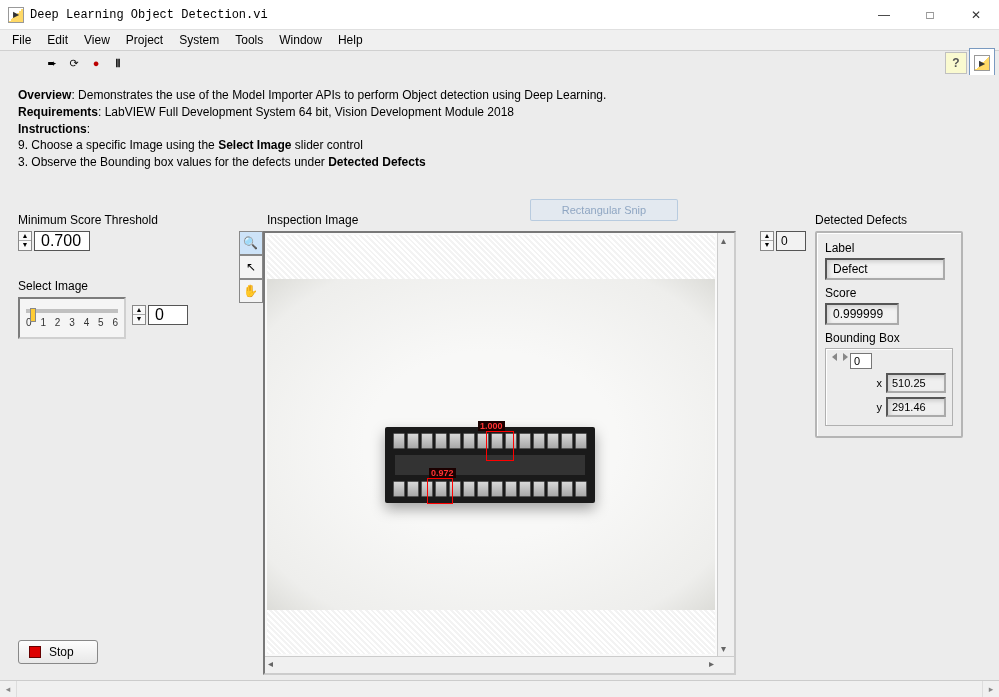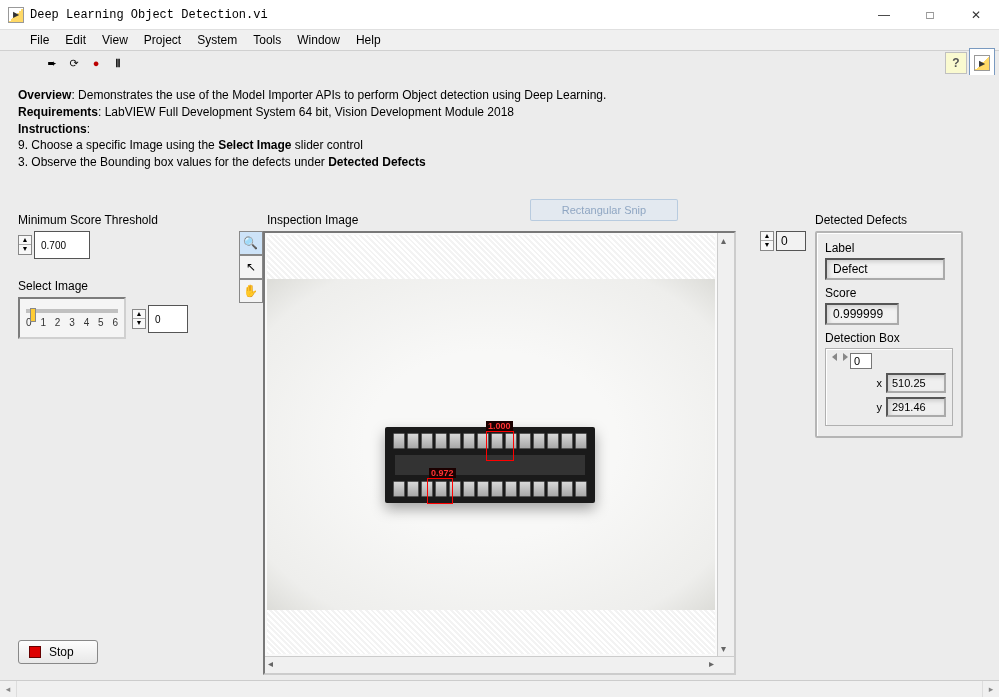--- a/index.html
+++ b/index.html
@@ -4,21 +4,21 @@
 <style>
 * { box-sizing: border-box; margin: 0; padding: 0; }
 body { font-family: "Segoe UI", Tahoma, sans-serif; font-size: 12px; background: #fff; color: #000; overflow: hidden; width: 999px; height: 697px; }
 
 .titlebar { height: 30px; background: #fff; display: flex; align-items: center; border-bottom: 1px solid #e0e0e0; }
 .titlebar .icon { width: 16px; height: 16px; margin: 0 6px 0 8px; background: linear-gradient(135deg, #fff 50%, #ffd966 50%); border: 1px solid #999; display:flex;align-items:center;justify-content:center;}
 .titlebar .icon::after{content:"▶";font-size:8px;color:#333;}
 .titlebar .title { flex: 1; font-size: 12px; font-family: Liberation Mono, monospace; }
 .winbtn { width: 46px; height: 30px; display: flex; align-items: center; justify-content: center; color: #333; }
 
-.menubar { height: 21px; background: #f0f0f0; display: flex; align-items: center; padding: 0 22px; border-bottom: 1px solid #d0d0d0; font-size: 12px;}
+.menubar { height: 21px; background: #f0f0f0; display: flex; align-items: center; padding: 0 4px; border-bottom: 1px solid #d0d0d0; font-size: 12px;}
 .menubar span { padding: 2px 8px; }
 
 .toolbar { height: 24px; background: #ececec; display: flex; align-items: center; padding: 0 44px; gap:6px;}
 .tbtn { width: 16px; height: 16px; display: flex; align-items: center; justify-content: center; font-size: 11px;}
 .helpbtn { position:absolute; right:32px; top:52px; width:22px;height:22px;border:1px solid #c0c0c0;background:#fafad0;display:flex;align-items:center;justify-content:center;font-weight:bold;color:#555;}
 .ctxbtn { position:absolute; right:4px; top:48px; width:26px;height:30px;border:1px solid #7a9ac0;background:#fff;display:flex;align-items:center;justify-content:center;}
 .ctxbtn .inner{width:16px;height:16px;background:linear-gradient(135deg,#fff 50%,#ffd966 50%);border:1px solid #999;display:flex;align-items:center;justify-content:center;}
 .ctxbtn .inner::after{content:"▶";font-size:8px;color:#333;}
 
 .panel { position: absolute; left: 0; top: 75px; right: 0; bottom: 17px; background: #ececec; padding: 12px 18px; }
@@ -26,21 +26,21 @@
 .instructions { font-size: 12px; line-height: 1.4; }
 .instructions b { font-weight: 600; }
 
 .section-label { font-size: 12px; margin-bottom: 4px; }
 
 .threshold-group { position:absolute; left:18px; top:138px;}
 .num-ctrl { display: flex; align-items: center; }
 .spin { width: 14px; display: flex; flex-direction: column; border:1px solid #888;}
 .spin div { height: 9px; background: #f8f8f8; font-size: 7px; text-align: center; line-height: 8px; border-bottom:1px solid #aaa;}
 .spin div:last-child{border-bottom:none;}
-.num-box { width: 56px; height: 28px; border: 1px solid #555; background: #fff; display: flex; align-items: center; padding: 0 6px; margin-left: 2px; font-size:10px;}
+.num-box { width: 56px; height: 20px; border: 1px solid #555; background: #fff; display: flex; align-items: center; padding: 0 6px; margin-left: 2px; font-size:16px;}
 
 .select-group { position:absolute; left:18px; top:204px;}
 .slider-frame { width: 108px; height: 42px; border: 2px inset #d0d0d0; background: #f5f5f5; padding: 4px 6px; position:relative;}
 .slider-bar { width: 100%; height: 4px; background: #c0c0c0; margin-top: 6px; position:relative;}
 .slider-thumb { position: absolute; left: 4px; top: -1px; width: 6px; height: 14px; background: #ffcc33; border: 1px solid #888; }
 .slider-ticks { display:flex; justify-content:space-between; margin-top:4px; font-size:10px; color:#333;}
 .slider-row { display:flex; align-items:flex-start; gap:6px;}
 
 .stop-group { position:absolute; left:18px; bottom:16px;}
 .stop-btn { width: 80px; height: 24px; background: linear-gradient(#fdfdfd,#e8e8e8); border: 1px solid #888; border-radius: 3px; display: flex; align-items: center; gap: 8px; padding: 0 10px; font-size:12px;cursor:pointer;}
@@ -223,21 +223,21 @@
                   <div class="pin"></div>
                   <div class="pin"></div>
                   <div class="pin"></div>
                   <div class="pin"></div>
                   <div class="pin"></div>
                   <div class="pin"></div>
                   <div class="pin"></div>
               </div>
             </div>
             <div class="defect-box" style="left:219px;top:152px;width:28px;height:30px;"></div>
-            <div class="defect-label" style="left:219px;top:142px;">1.000</div>
+            <div class="defect-label" style="left:211px;top:142px;">1.000</div>
             <div class="defect-box" style="left:160px;top:199px;width:26px;height:26px;"></div>
             <div class="defect-label" style="left:162px;top:189px;">0.972</div>
           </div>
           <div class="img-band-bot"></div>
         </div>
         <div class="img-scroll-v"></div>
         <div class="img-scroll-h"></div>
       </div>
     </div>
   </div>
@@ -250,21 +250,21 @@
     <div class="index-box">0</div>
   </div>
 
   <div class="defects-group">
     <div class="section-label">Detected Defects</div>
     <div class="cluster">
       <div class="clabel">Label</div>
       <div class="txt-ind">Defect</div>
       <div class="clabel" style="margin-top:6px;">Score</div>
       <div class="txt-ind" style="width:74px;">0.999999</div>
-      <div class="clabel" style="margin-top:6px;">Detection Box</div>
+      <div class="clabel" style="margin-top:6px;">Bounding Box</div>
       <div class="bb-cluster">
         <div class="bb-idx">
           <div class="bb-spin"></div>
           <div class="bb-num">0</div>
         </div>
         <div class="bb-row" style="margin-left:40px;">
           <div class="coord-lbl">x</div>
           <div class="coord-box">510.25</div>
         </div>
         <div class="bb-row" style="margin-left:40px;">

